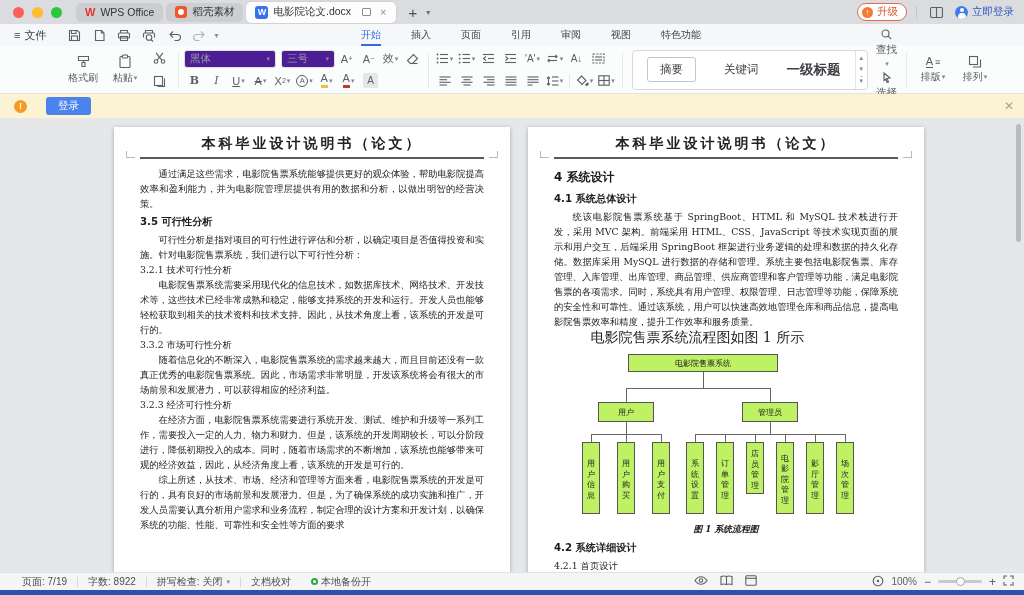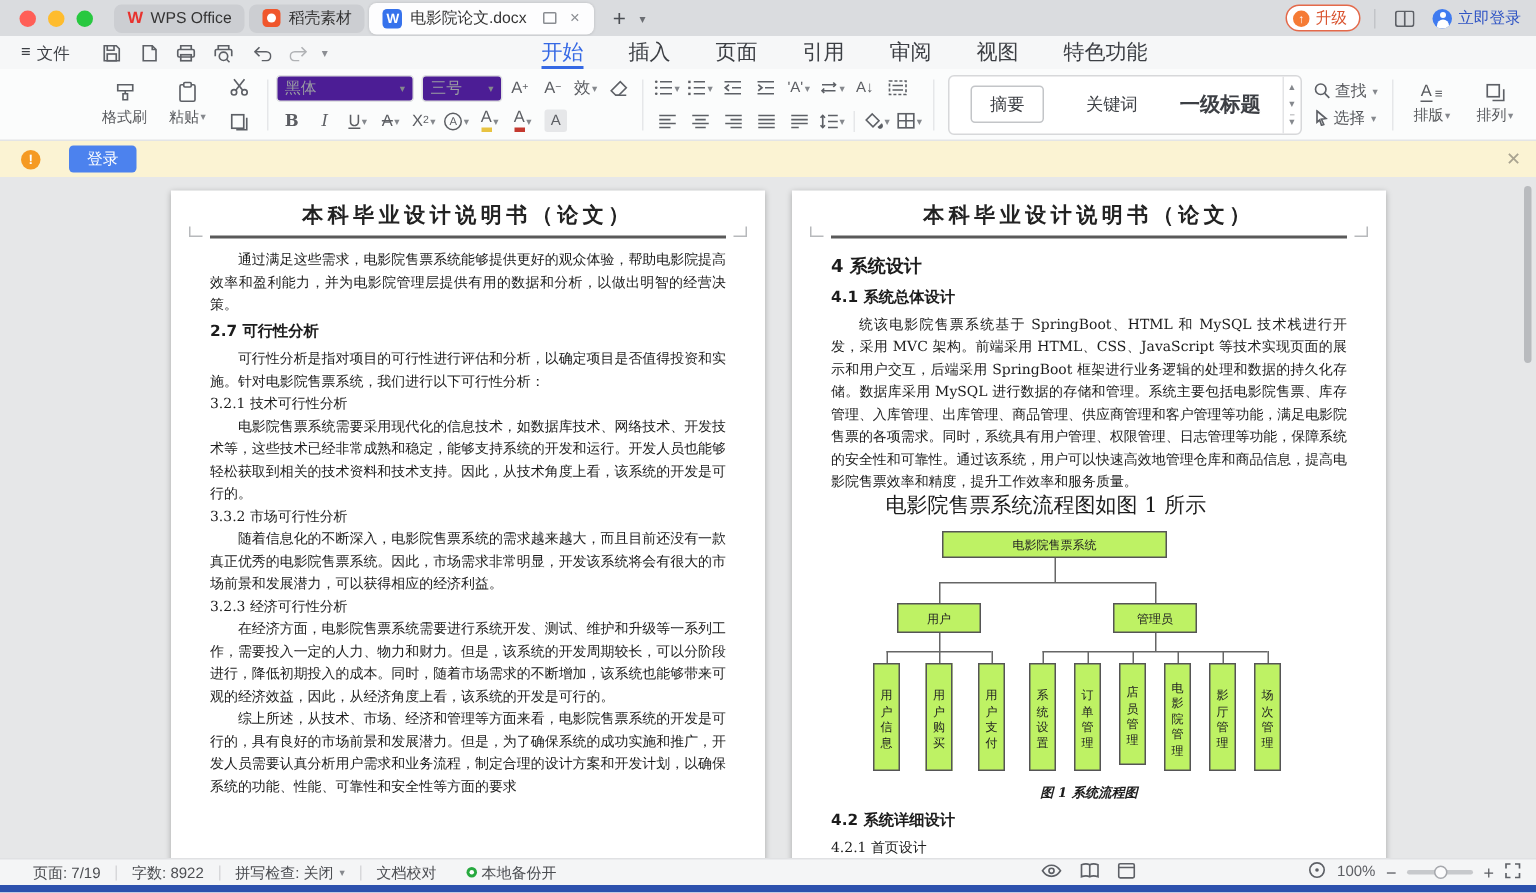--- a/index.html
+++ b/index.html
@@ -32,21 +32,21 @@
   .avatar::after{content:""; position:absolute; left:2.5px; top:7.5px; width:8px; height:6px; border-radius:4px 4px 0 0; background:#fff;}
 
   
   #menubar { position:absolute; top:24px; left:0; width:1024px; height:22px; background:#f6f7f8; display:flex; align-items:center; }
   .filemenu { display:flex; align-items:center; gap:4px; margin-left:14px; font-size:11px; color:#3c3f44; }
   .mb-ic { display:flex; align-items:center; justify-content:center; width:20px; height:18px; color:#5d6066; }
   .mb-ic svg { display:block; }
   .mb-icons { display:flex; align-items:center; margin-left:18px; gap:5px; }
   .chev { font-size:8px; color:#8b8e93; }
   .ribbon-tabs { position:absolute; left:348px; top:0; height:22px; display:flex; align-items:center; gap:4px; }
-  .rtab { padding:0 13px; font-size:14px; color:#3c3f44; height:22px; display:flex; align-items:center; position:relative; }
+  .rtab { padding:0 13px; font-size:10px; color:#3c3f44; height:22px; display:flex; align-items:center; position:relative; }
   .rtab.active { color:#3568e4; }
   .rtab.active::after{content:""; position:absolute; left:13px; right:13px; bottom:0; height:2px; background:#3568e4;}
   #menu-right { position:absolute; right:10px; top:24px; height:22px; display:flex; align-items:center; gap:8px; }
   .cloud { color:#9a9da2; }
   .share-btn { display:flex; align-items:center; gap:4px; background:#3672ec; color:#fff; border-radius:4px; padding:2px 9px; font-size:11px; }
 
   
   #toolbar { position:absolute; top:46px; left:0; width:1024px; height:48px; background:#fbfcfc; border-bottom:1px solid #e3e4e6; display:flex; align-items:center; }
   .grp { display:flex; align-items:center; height:44px; }
   .vsep { width:1px; height:34px; background:#e6e7e9; margin:0 5px; }
@@ -67,21 +67,21 @@
   .bar-under{display:inline-block; line-height:1; padding-bottom:1px;}
   .bar-under.red{border-bottom:3px solid #c4392f;}
   .bar-under.yel{border-bottom:3px solid #e8c341;}
   .boxA{background:#e6e7e9; width:15px; height:15px; display:flex; align-items:center; justify-content:center; font-size:10px; border-radius:2px;}
   .gallery { display:flex; align-items:center; border:1px solid #d7d8da; border-radius:4px; background:#fff; height:40px; margin:0 4px; }
   .gal-item { padding:0 14px; font-size:11.5px; color:#3c3f44; height:100%; display:flex; align-items:center; }
   .gal-item.selected span{ border:1px solid #c3c5c8; border-radius:3px; padding:4px 12px; }
   .gal-item.h1style { font-weight:bold; font-size:13.5px; }
   .gal-arrows { display:flex; flex-direction:column; border-left:1px solid #e3e4e6; height:100%; justify-content:space-around; padding:2px 4px; color:#85888d; font-size:7px; }
   .fscol { display:flex; flex-direction:column; gap:4px; margin:0 4px; }
-  .fsrow { display:flex; align-items:center; gap:3px; font-size:10.5px; color:#57595d; }
+  .fsrow { display:flex; align-items:center; gap:3px; font-size:10.5px; color:#57595d;flex-direction:column; }
   .bigbtn .lblrow{display:flex; align-items:center;}
 
   
   #banner { position:absolute; top:94px; left:0; width:1024px; height:24px; background:#fbf3d3; display:flex; align-items:center; padding-left:14px; font-size:11px; color:#44403a; }
   .alert { width:13px; height:13px; border-radius:50%; background:#f59a23; color:#fff; font-size:9px; font-weight:bold; display:flex; align-items:center; justify-content:center; margin-right:7px; }
   .banner-login { background:#4c82ee; color:#fff; border-radius:3px; padding:2px 12px; font-size:10.5px; margin-left:12px; }
   .banner-close { position:absolute; right:10px; color:#a9a390; font-size:12px; }
 
   
   #docarea { position:absolute; top:118px; left:0; width:1024px; height:454px; background:#e6e7e8; overflow:hidden; }
@@ -535,21 +535,21 @@
 </div>
 
 <div id="docarea">
   <div class="page" id="page-left">
     <div class="page-header">本科毕业设计说明书（论文）
       <span class="cmark l"></span>
       <span class="cmark r"></span>
     </div>
     <div class="pagebody" id="left-body">
         <div class="blk para">通过满足这些需求，电影院售票系统能够提供更好的观众体验，帮助电影院提高效率和盈利能力，并为电影院管理层提供有用的数据和分析，以做出明智的经营决策。</div>
-        <div class="blk h2">2.7 可行性分析</div>
+        <div class="blk h2">3.5 可行性分析</div>
         <div class="blk para">可行性分析是指对项目的可行性进行评估和分析，以确定项目是否值得投资和实施。针对电影院售票系统，我们进行以下可行性分析：</div>
         <div class="blk h3">3.2.1 技术可行性分析</div>
         <div class="blk para">电影院售票系统需要采用现代化的信息技术，如数据库技术、网络技术、开发技术等，这些技术已经非常成熟和稳定，能够支持系统的开发和运行。开发人员也能够轻松获取到相关的技术资料和技术支持。因此，从技术角度上看，该系统的开发是可行的。</div>
         <div class="blk h3">3.3.2 市场可行性分析</div>
         <div class="blk para">随着信息化的不断深入，电影院售票系统的需求越来越大，而且目前还没有一款真正优秀的电影院售票系统。因此，市场需求非常明显，开发该系统将会有很大的市场前景和发展潜力，可以获得相应的经济利益。</div>
         <div class="blk h3">3.2.3 经济可行性分析</div>
         <div class="blk para">在经济方面，电影院售票系统需要进行系统开发、测试、维护和升级等一系列工作，需要投入一定的人力、物力和财力。但是，该系统的开发周期较长，可以分阶段进行，降低初期投入的成本。同时，随着市场需求的不断增加，该系统也能够带来可观的经济效益，因此，从经济角度上看，该系统的开发是可行的。</div>
         <div class="blk para">综上所述，从技术、市场、经济和管理等方面来看，电影院售票系统的开发是可行的，具有良好的市场前景和发展潜力。但是，为了确保系统的成功实施和推广，开发人员需要认真分析用户需求和业务流程，制定合理的设计方案和开发计划，以确保系统的功能、性能、可靠性和安全性等方面的要求</div>
       </div>
   </div>
@@ -589,21 +589,21 @@
           <div class="cl" style="left: 130px; top: 80px; width: 150px; height: 1px;"></div>
           <div class="cl" style="left: 130px; top: 80px; width: 1px; height: 8px;"></div>
           <div class="cbox cleaf" style="left: 121px; top: 88px; width: 18px; height: 72px;">
             <div class="leaf-txt">系统设置</div>
           </div>
           <div class="cl" style="left: 160px; top: 80px; width: 1px; height: 8px;"></div>
           <div class="cbox cleaf" style="left: 151px; top: 88px; width: 18px; height: 72px;">
             <div class="leaf-txt">订单管理</div>
           </div>
           <div class="cl" style="left: 190px; top: 80px; width: 1px; height: 8px;"></div>
-          <div class="cbox cleaf" style="left: 181px; top: 88px; width: 18px; height: 68px;">
+          <div class="cbox cleaf" style="left: 181px; top: 88px; width: 18px; height: 52px;">
             <div class="leaf-txt">店员管理</div>
           </div>
           <div class="cl" style="left: 220px; top: 80px; width: 1px; height: 8px;"></div>
           <div class="cbox cleaf" style="left: 211px; top: 88px; width: 18px; height: 72px;">
             <div class="leaf-txt">电影院管理</div>
           </div>
           <div class="cl" style="left: 250px; top: 80px; width: 1px; height: 8px;"></div>
           <div class="cbox cleaf" style="left: 241px; top: 88px; width: 18px; height: 72px;">
             <div class="leaf-txt">影厅管理</div>
           </div>

